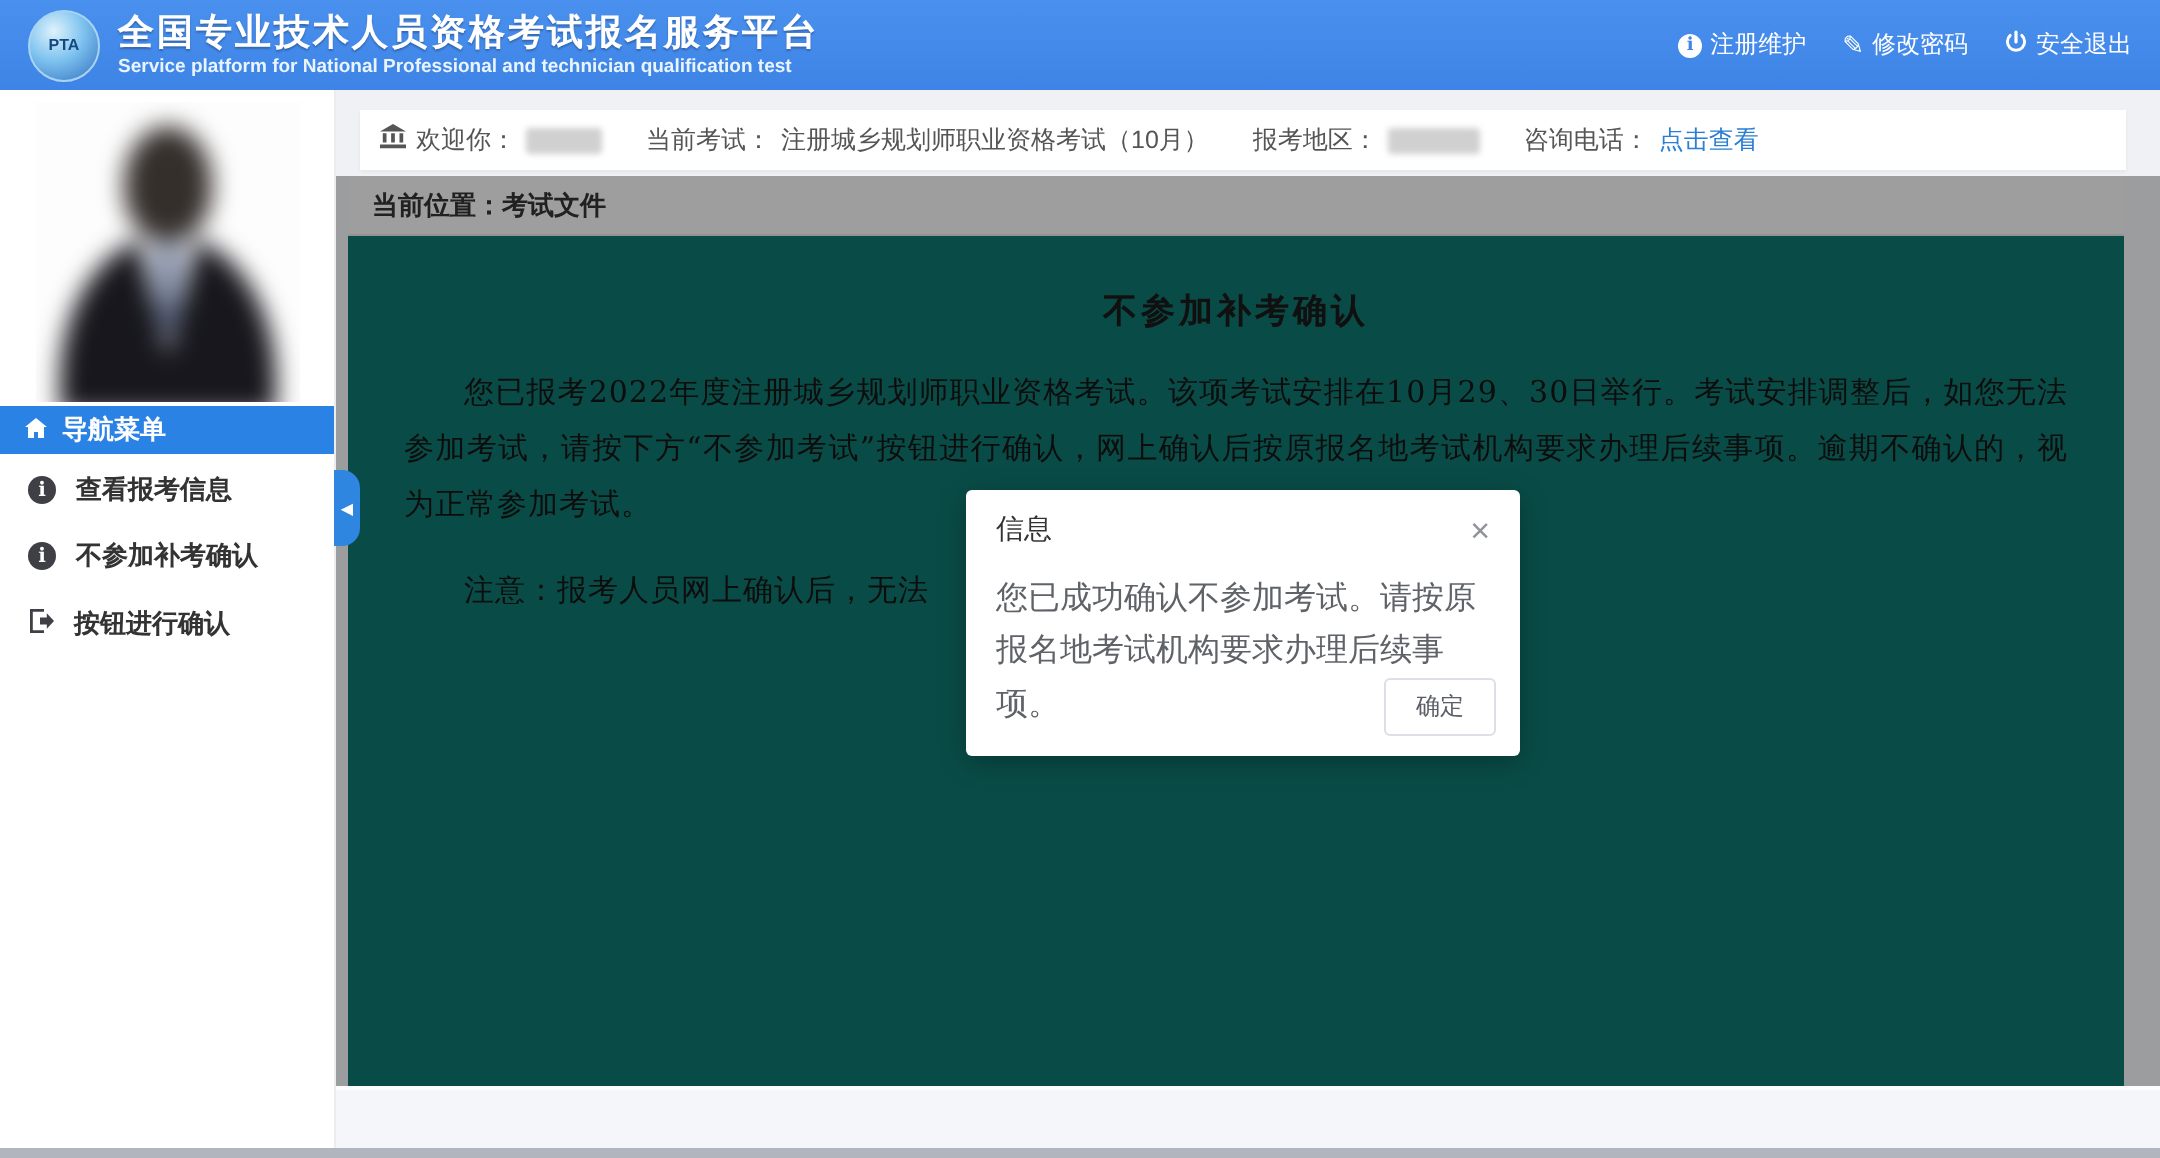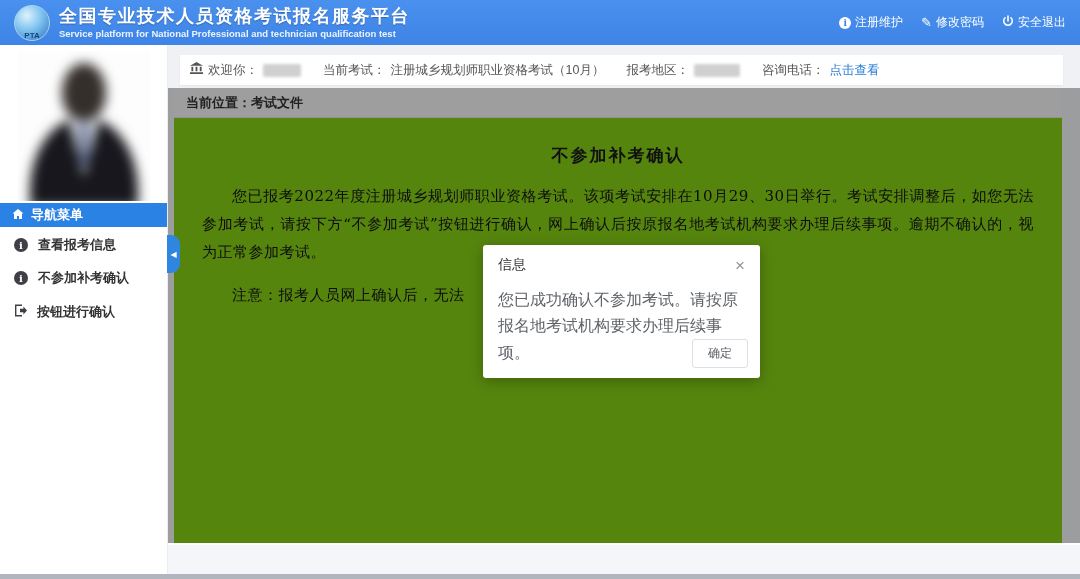--- a/index.html
+++ b/index.html
@@ -6,21 +6,21 @@
   .page{position:relative;width:1080px;height:579px;overflow:hidden;background:#fff;
         font-family:"Liberation Sans",sans-serif;}
 
   
   .topbar{position:absolute;top:0;left:0;right:0;height:45px;box-sizing:border-box;
           background:linear-gradient(#4a90ee,#3d84e6);display:flex;justify-content:space-between;
           align-items:center;padding:0 14px;z-index:35;}
   .brand{display:flex;align-items:center;gap:9px;}
   .logo{width:34px;height:34px;border-radius:50%;flex:0 0 auto;
         background:radial-gradient(circle at 35% 28%,#dff2fc,#7ec3ef 45%,#2f6fc0);
-        border:1px solid #a8d4f2;display:flex;align-items:flex-end;justify-content:center;
+        border:1px solid #a8d4f2;display:flex;align-items:center;justify-content:center;
         color:#14487f;font-size:8px;font-weight:bold;}
   .brand-title{color:#fff;font-size:18px;font-weight:bold;letter-spacing:1.5px;
         text-shadow:0 1px 1px rgba(0,0,0,.25);line-height:1.15;}
   .brand-sub{color:#eaf4ff;font-size:9.5px;font-weight:bold;margin-top:1px;}
   .top-links{display:flex;gap:18px;align-items:center;}
   .top-link{display:flex;align-items:center;gap:4px;color:#fff;font-size:12px;cursor:pointer;}
   .ci{width:12px;height:12px;border-radius:50%;background:#fff;color:#3d84e6;font-size:9px;
       font-weight:bold;display:inline-flex;align-items:center;justify-content:center;
       font-family:"DejaVu Serif",serif;}
   .ci::before{content:"i";}
@@ -56,21 +56,21 @@
   .main{position:absolute;left:168px;top:45px;right:0;bottom:0;background:#eff1f5;}
   .welcome-bar{position:absolute;left:12px;right:17px;top:10px;height:30px;background:#fff;
       display:flex;align-items:center;gap:22px;padding:0 10px;font-size:12.5px;color:#555;
       box-shadow:0 1px 2px rgba(0,0,0,.05);box-sizing:border-box;}
   .wgroup{display:flex;align-items:center;gap:5px;white-space:nowrap;text-align:right;}
   .blur-chip{display:inline-block;height:13px;border-radius:2px;background:#d0d0d0;filter:blur(1.5px);}
   .chip-name{width:38px;} .chip-region{width:46px;}
   .phone-link{color:#2a7fd4;cursor:pointer;}
 
   .content-zone{position:absolute;left:0;right:0;top:43px;height:455px;}
-  .panel{position:absolute;left:6px;right:18px;top:0;bottom:0;background:#84cc16;overflow:hidden;}
+  .panel{position:absolute;left:6px;right:18px;top:0;bottom:0;background:#0f766e;overflow:hidden;}
   .breadcrumb{height:29px;line-height:29px;background:#f3f3f3;border-bottom:1px solid #e2e2e2;
       padding-left:12px;font-size:13px;font-weight:bold;color:#333;}
   .doc-title{margin:26px 0 0;text-align:center;font-size:17px;font-weight:bold;color:#1a1a1a;
       font-family:"DejaVu Serif",serif;letter-spacing:2px;}
   .doc-p{margin:16px 28px 0;text-indent:2em;font-size:15px;line-height:1.85;color:#141414;
       font-family:"DejaVu Serif",serif;letter-spacing:.5px;text-align:justify;}
 
   .overlay{position:absolute;inset:0;background:rgba(0,0,0,.35);z-index:5;}
 
   

